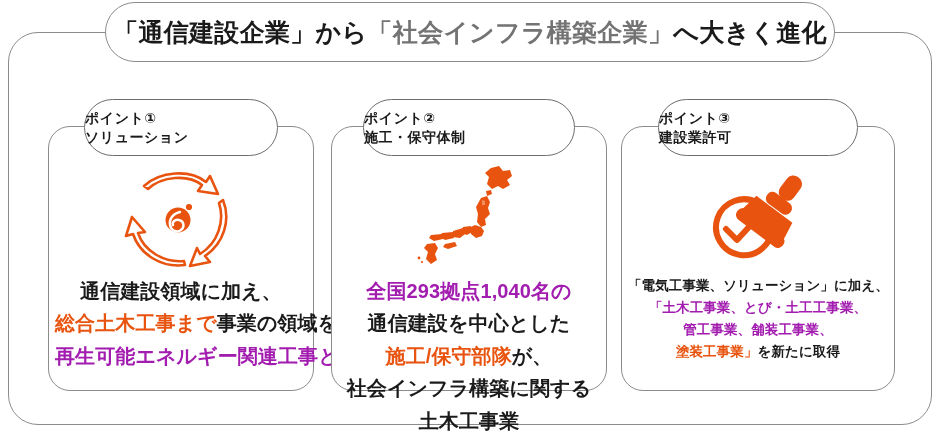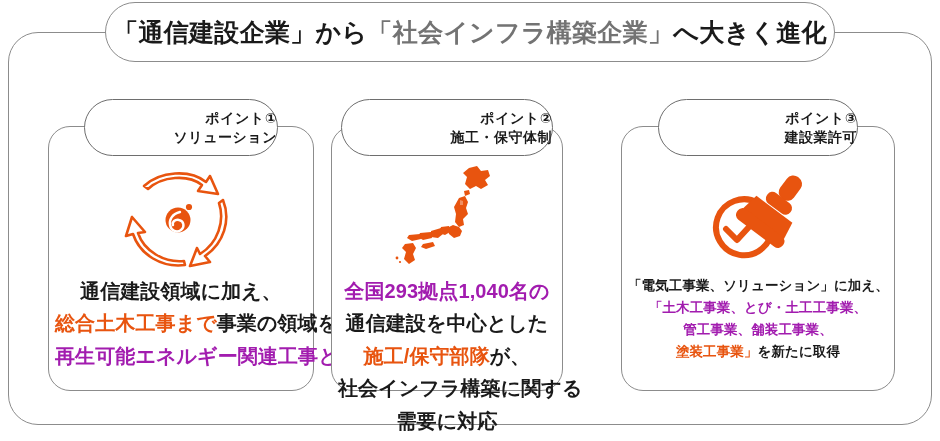--- a/index.html
+++ b/index.html
@@ -72,38 +72,38 @@
   .card {
     position: absolute;
     top: 126px;
     height: 265px;
     border: 1px solid #8c8c8c;
     border-radius: 22px;
     background: #ffffff;
     box-sizing: border-box;
   }
   #card-1 { left: 48px;  width: 266px; }
-  #card-2 { left: 331px; width: 232px; }
+  #card-2 { left: 331px; width: 276px; }
   #card-3 { left: 621px; width: 274px; }
 
   
   .point-badge {
     position: absolute;
     top: -28px;
     left: 50%;
     transform: translateX(-50%);
     width: 194px;
     height: 57px;
     border: 1px solid #6e6e6e;
     border-radius: 29px;
     background: #ffffff;
     box-sizing: border-box;
     display: flex;
     flex-direction: column;
-    align-items: flex-end;
+    align-items: flex-start;
     justify-content: center;
     z-index: 5;
   }
   #card-2 .point-badge { width: 212px; }
   #card-3 .point-badge { width: 200px; }
 
   .point-badge .badge-line {
     font-size: 14px;
     font-weight: 700;
     color: #1a1a1a;
@@ -243,21 +243,21 @@
         <div class="body-line">
           <span>通信建設を中心とした</span>
         </div>
         <div class="body-line">
           <span class="hl">施工/保守部隊</span><span>が、</span>
         </div>
         <div class="body-line">
           <span>社会インフラ構築に関する</span>
         </div>
         <div class="body-line">
-          <span>需要に対応</span>
+          <span>土木工事業</span>
         </div>
       </div>
     </div>
 
     <div class="card" id="card-3">
       <div class="point-badge">
         <div class="badge-line">ポイント③</div>
         <div class="badge-line">建設業許可</div>
       </div>
 

